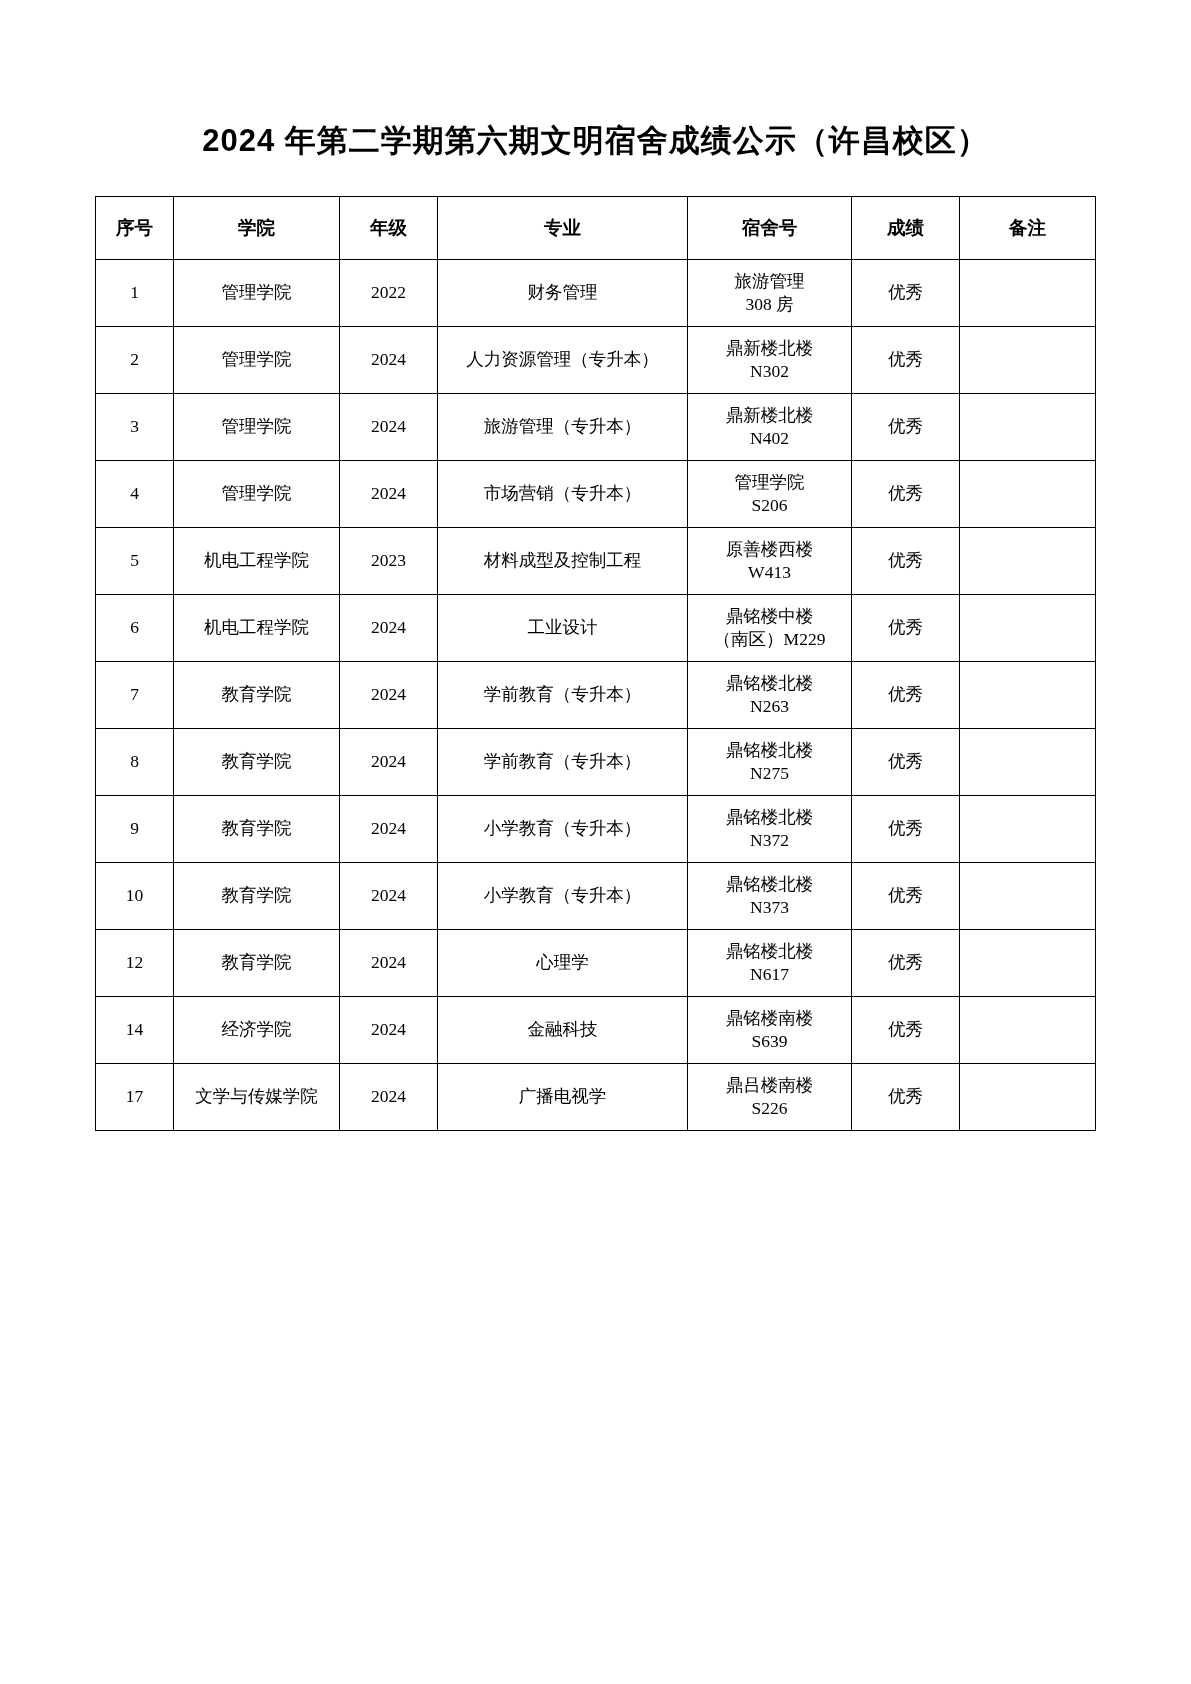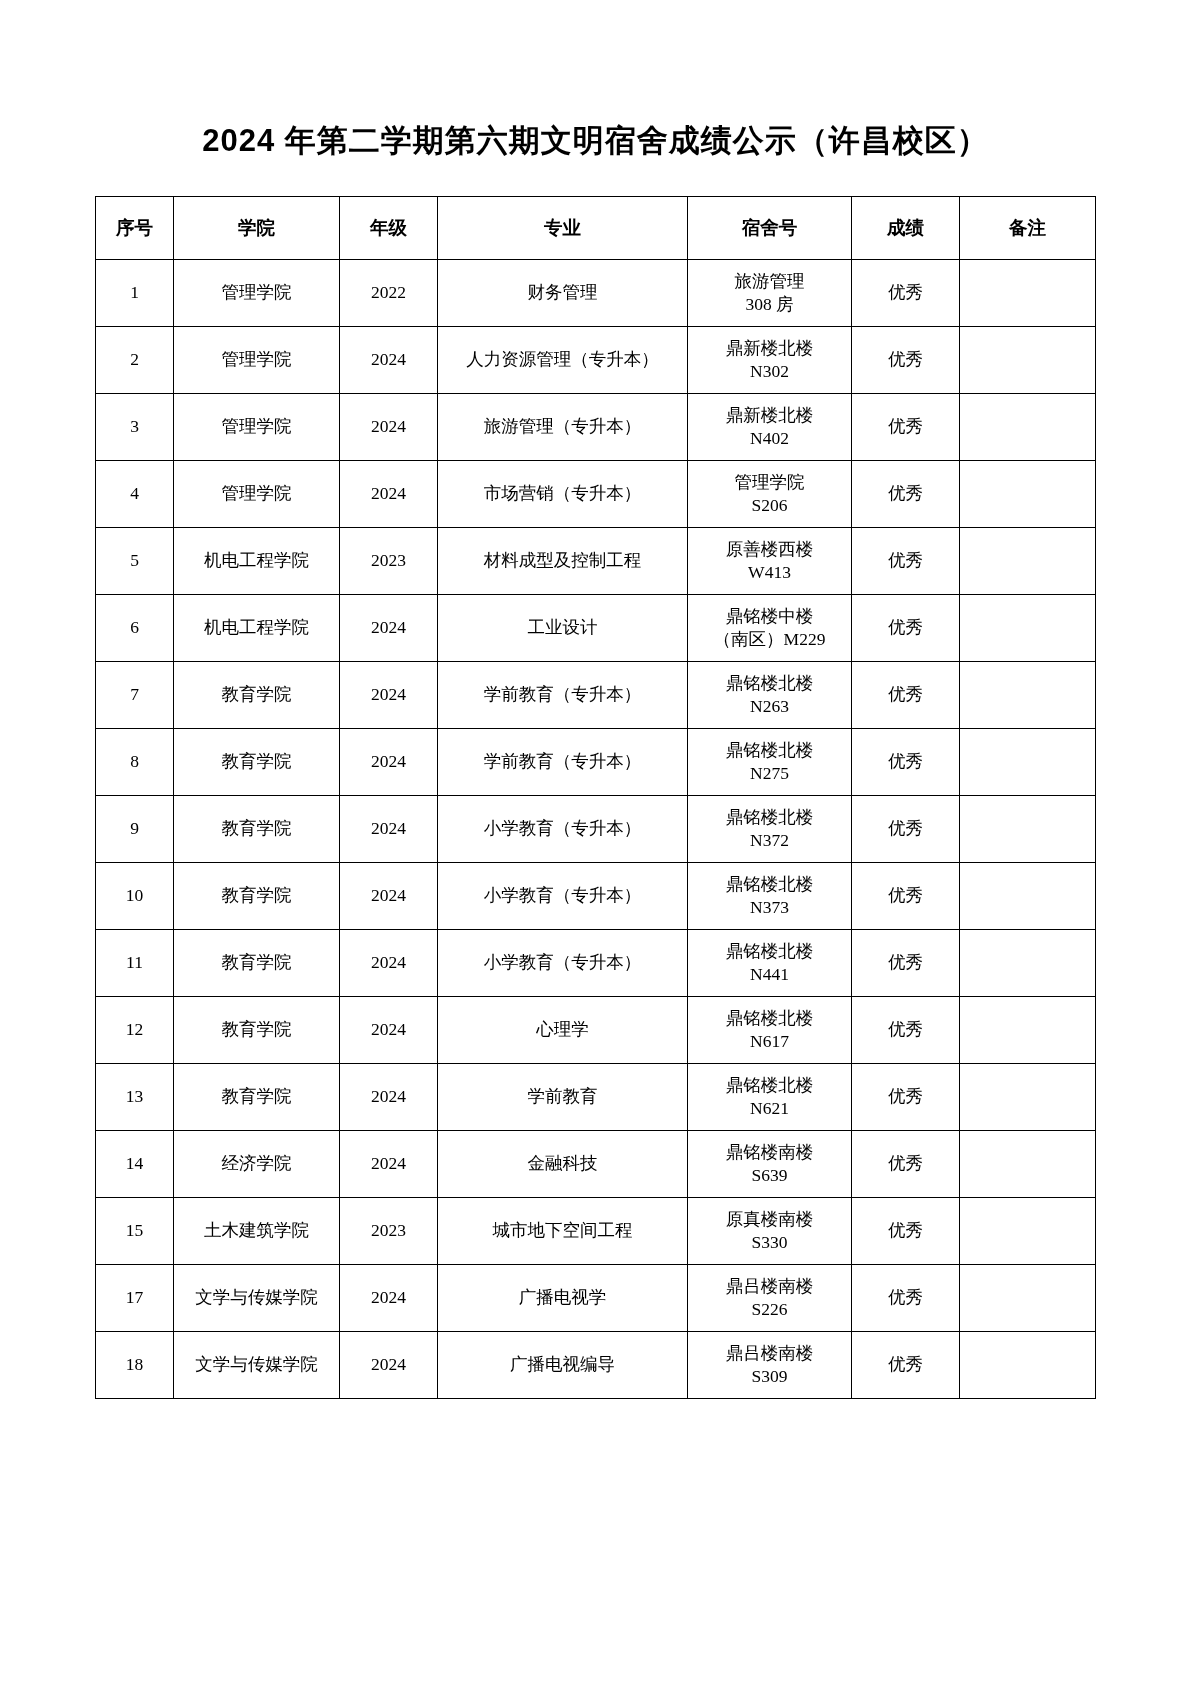--- a/index.html
+++ b/index.html
@@ -207,99 +207,51 @@
           <td class="num">2024</td>
           <td>小学教育（专升本）</td>
           <td>
             <span class="dorm-line">鼎铭楼北楼</span>
             <span class="dorm-line num">N373</span>
           </td>
           <td>优秀</td>
           <td></td>
         </tr>
         <tr>
-          <td class="num">11</td>
-          <td>教育学院</td>
-          <td class="num">2024</td>
-          <td>小学教育（专升本）</td>
-          <td>
-            <span class="dorm-line">鼎铭楼北楼</span>
-            <span class="dorm-line num">N441</span>
-          </td>
-          <td>优秀</td>
-          <td></td>
-        </tr>
-        <tr>
           <td class="num">12</td>
           <td>教育学院</td>
           <td class="num">2024</td>
           <td>心理学</td>
           <td>
             <span class="dorm-line">鼎铭楼北楼</span>
             <span class="dorm-line num">N617</span>
-          </td>
-          <td>优秀</td>
-          <td></td>
-        </tr>
-        <tr>
-          <td class="num">13</td>
-          <td>教育学院</td>
-          <td class="num">2024</td>
-          <td>学前教育</td>
-          <td>
-            <span class="dorm-line">鼎铭楼北楼</span>
-            <span class="dorm-line num">N621</span>
           </td>
           <td>优秀</td>
           <td></td>
         </tr>
         <tr>
           <td class="num">14</td>
           <td>经济学院</td>
           <td class="num">2024</td>
           <td>金融科技</td>
           <td>
             <span class="dorm-line">鼎铭楼南楼</span>
             <span class="dorm-line num">S639</span>
           </td>
           <td>优秀</td>
           <td></td>
         </tr>
         <tr>
-          <td class="num">15</td>
-          <td>土木建筑学院</td>
-          <td class="num">2023</td>
-          <td>城市地下空间工程</td>
-          <td>
-            <span class="dorm-line">原真楼南楼</span>
-            <span class="dorm-line num">S330</span>
-          </td>
-          <td>优秀</td>
-          <td></td>
-        </tr>
-        <tr>
           <td class="num">17</td>
           <td>文学与传媒学院</td>
           <td class="num">2024</td>
           <td>广播电视学</td>
           <td>
             <span class="dorm-line">鼎吕楼南楼</span>
             <span class="dorm-line num">S226</span>
           </td>
           <td>优秀</td>
           <td></td>
         </tr>
-        <tr>
-          <td class="num">18</td>
-          <td>文学与传媒学院</td>
-          <td class="num">2024</td>
-          <td>广播电视编导</td>
-          <td>
-            <span class="dorm-line">鼎吕楼南楼</span>
-            <span class="dorm-line num">S309</span>
-          </td>
-          <td>优秀</td>
-          <td></td>
-        </tr>
       </tbody>
   </table>
 
 </div>
 
 </body></html>

